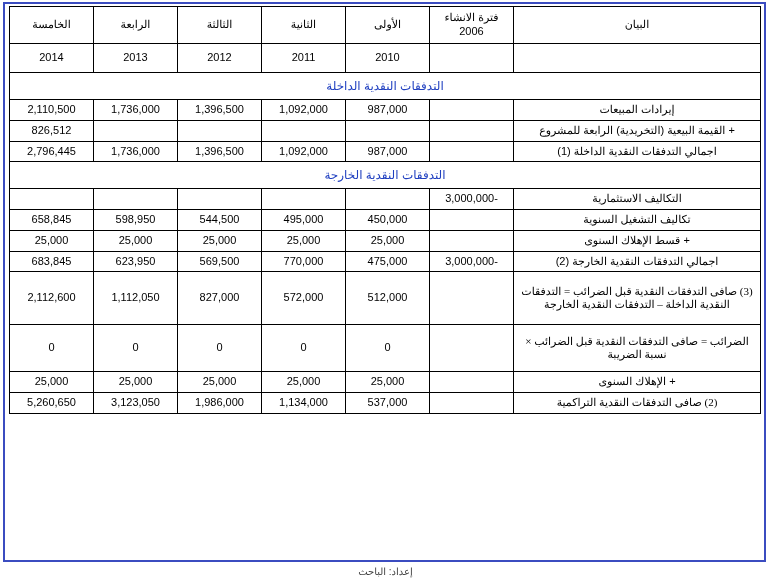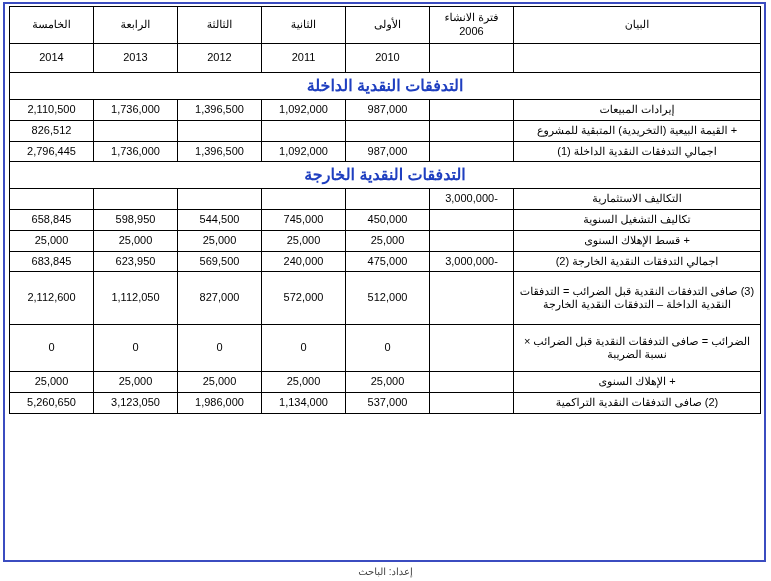--- a/index.html
+++ b/index.html
@@ -71,27 +71,27 @@
   td.desc.center {
     text-align: center;
     padding-right: 4px;
   }
   td.num {
     text-align: center;
     font-size: 11px;
     font-family: "Liberation Sans", sans-serif;
   }
   tr.section td {
-    font-weight: bold;
+    font-weight: normal;
     color: #1f3fc0;
-    font-size: 16px;
+    font-size: 12px;
     height: 20px;
   }
   .red { color: #e00000; }
-  .blue { color: #1f3fc0; }
+  .blue { color: #1f3fc0; font-family: Liberation Serif, serif; }
   td.tall { height: 46px; }
   td.tall2 { height: 40px; }
   td.empty { }
   .footer-note {
     position: absolute;
     left: 0;
     top: 566px;
     width: 771px;
     text-align: center;
     font-size: 10px;
@@ -145,21 +145,21 @@
         <td class="desc">إيرادات المبيعات</td>
         <td class="num"></td>
         <td class="num">987,000</td>
         <td class="num">1,092,000</td>
         <td class="num">1,396,500</td>
         <td class="num">1,736,000</td>
         <td class="num">2,110,500</td>
       </tr>
 
       <tr>
-        <td class="desc red">+ القيمة البيعية (التخريدية) المتبقية للمشروع</td>
+        <td class="desc red">+ القيمة البيعية (التخريدية) الرابعة للمشروع</td>
         <td class="num"></td>
         <td class="num"></td>
         <td class="num"></td>
         <td class="num"></td>
         <td class="num"></td>
         <td class="num">826,512</td>
       </tr>
 
       <tr>
         <td class="desc red">اجمالي التدفقات النقدية الداخلة (1)</td>
@@ -182,41 +182,41 @@
         <td class="num"></td>
         <td class="num"></td>
         <td class="num"></td>
         <td class="num"></td>
       </tr>
 
       <tr>
         <td class="desc">تكاليف التشغيل السنوية</td>
         <td class="num"></td>
         <td class="num">450,000</td>
-        <td class="num">745,000</td>
+        <td class="num">495,000</td>
         <td class="num">544,500</td>
         <td class="num">598,950</td>
         <td class="num">658,845</td>
       </tr>
 
       <tr>
         <td class="desc">+ قسط الإهلاك السنوى</td>
         <td class="num"></td>
         <td class="num">25,000</td>
         <td class="num">25,000</td>
         <td class="num">25,000</td>
         <td class="num">25,000</td>
         <td class="num">25,000</td>
       </tr>
 
       <tr>
         <td class="desc red">اجمالي التدفقات النقدية الخارجة (2)</td>
         <td class="num red">-3,000,000</td>
         <td class="num">475,000</td>
-        <td class="num">240,000</td>
+        <td class="num">770,000</td>
         <td class="num">569,500</td>
         <td class="num">623,950</td>
         <td class="num">683,845</td>
       </tr>
 
       <tr>
         <td class="desc center blue tall">(3) صافى التدفقات النقدية قبل الضرائب = التدفقات النقدية الداخلة – التدفقات النقدية الخارجة</td>
         <td class="num"></td>
         <td class="num">512,000</td>
         <td class="num">572,000</td>

